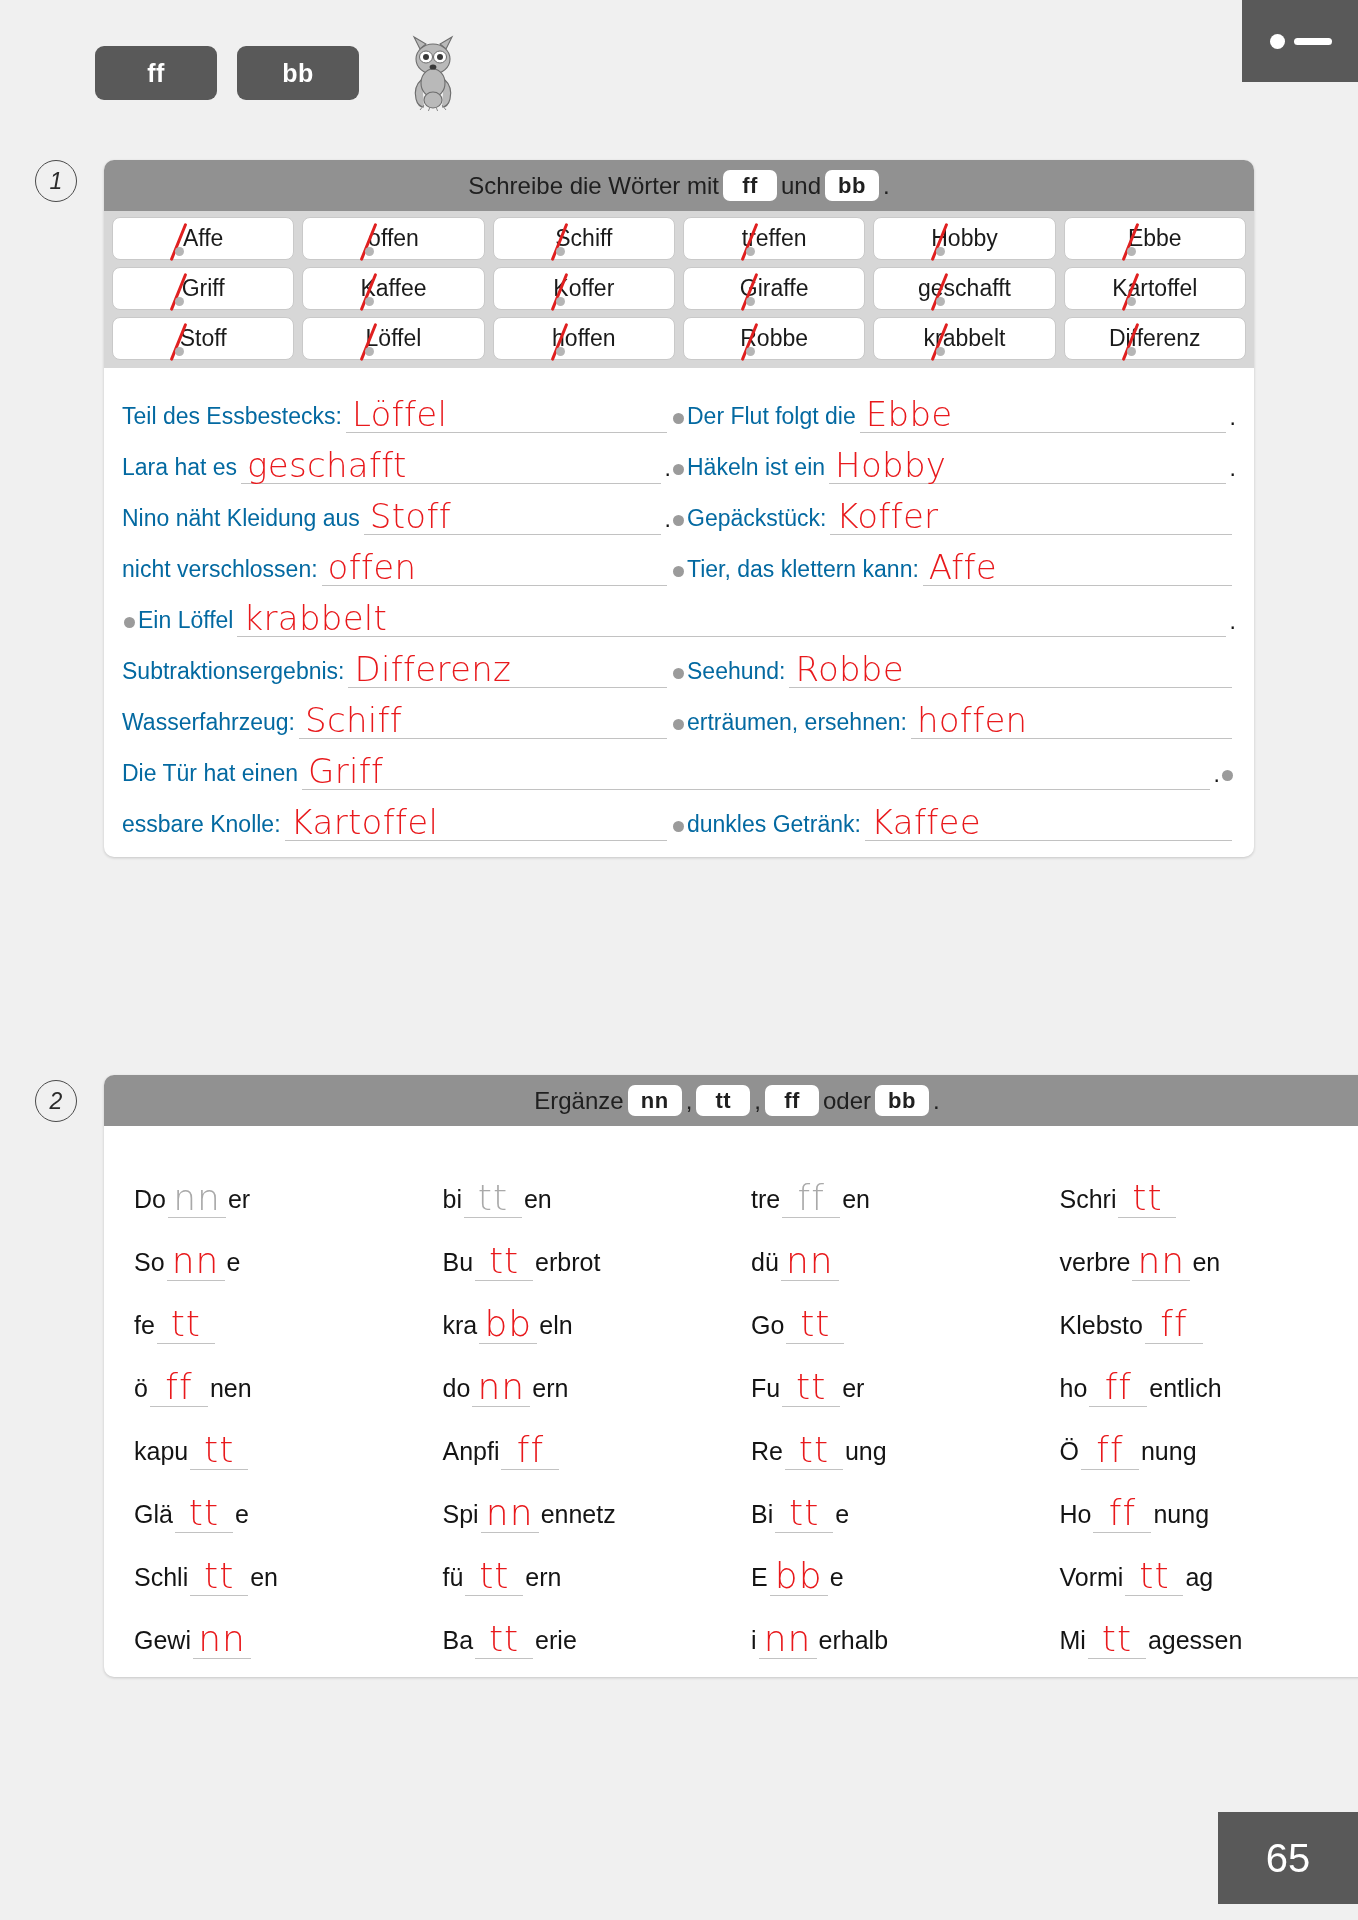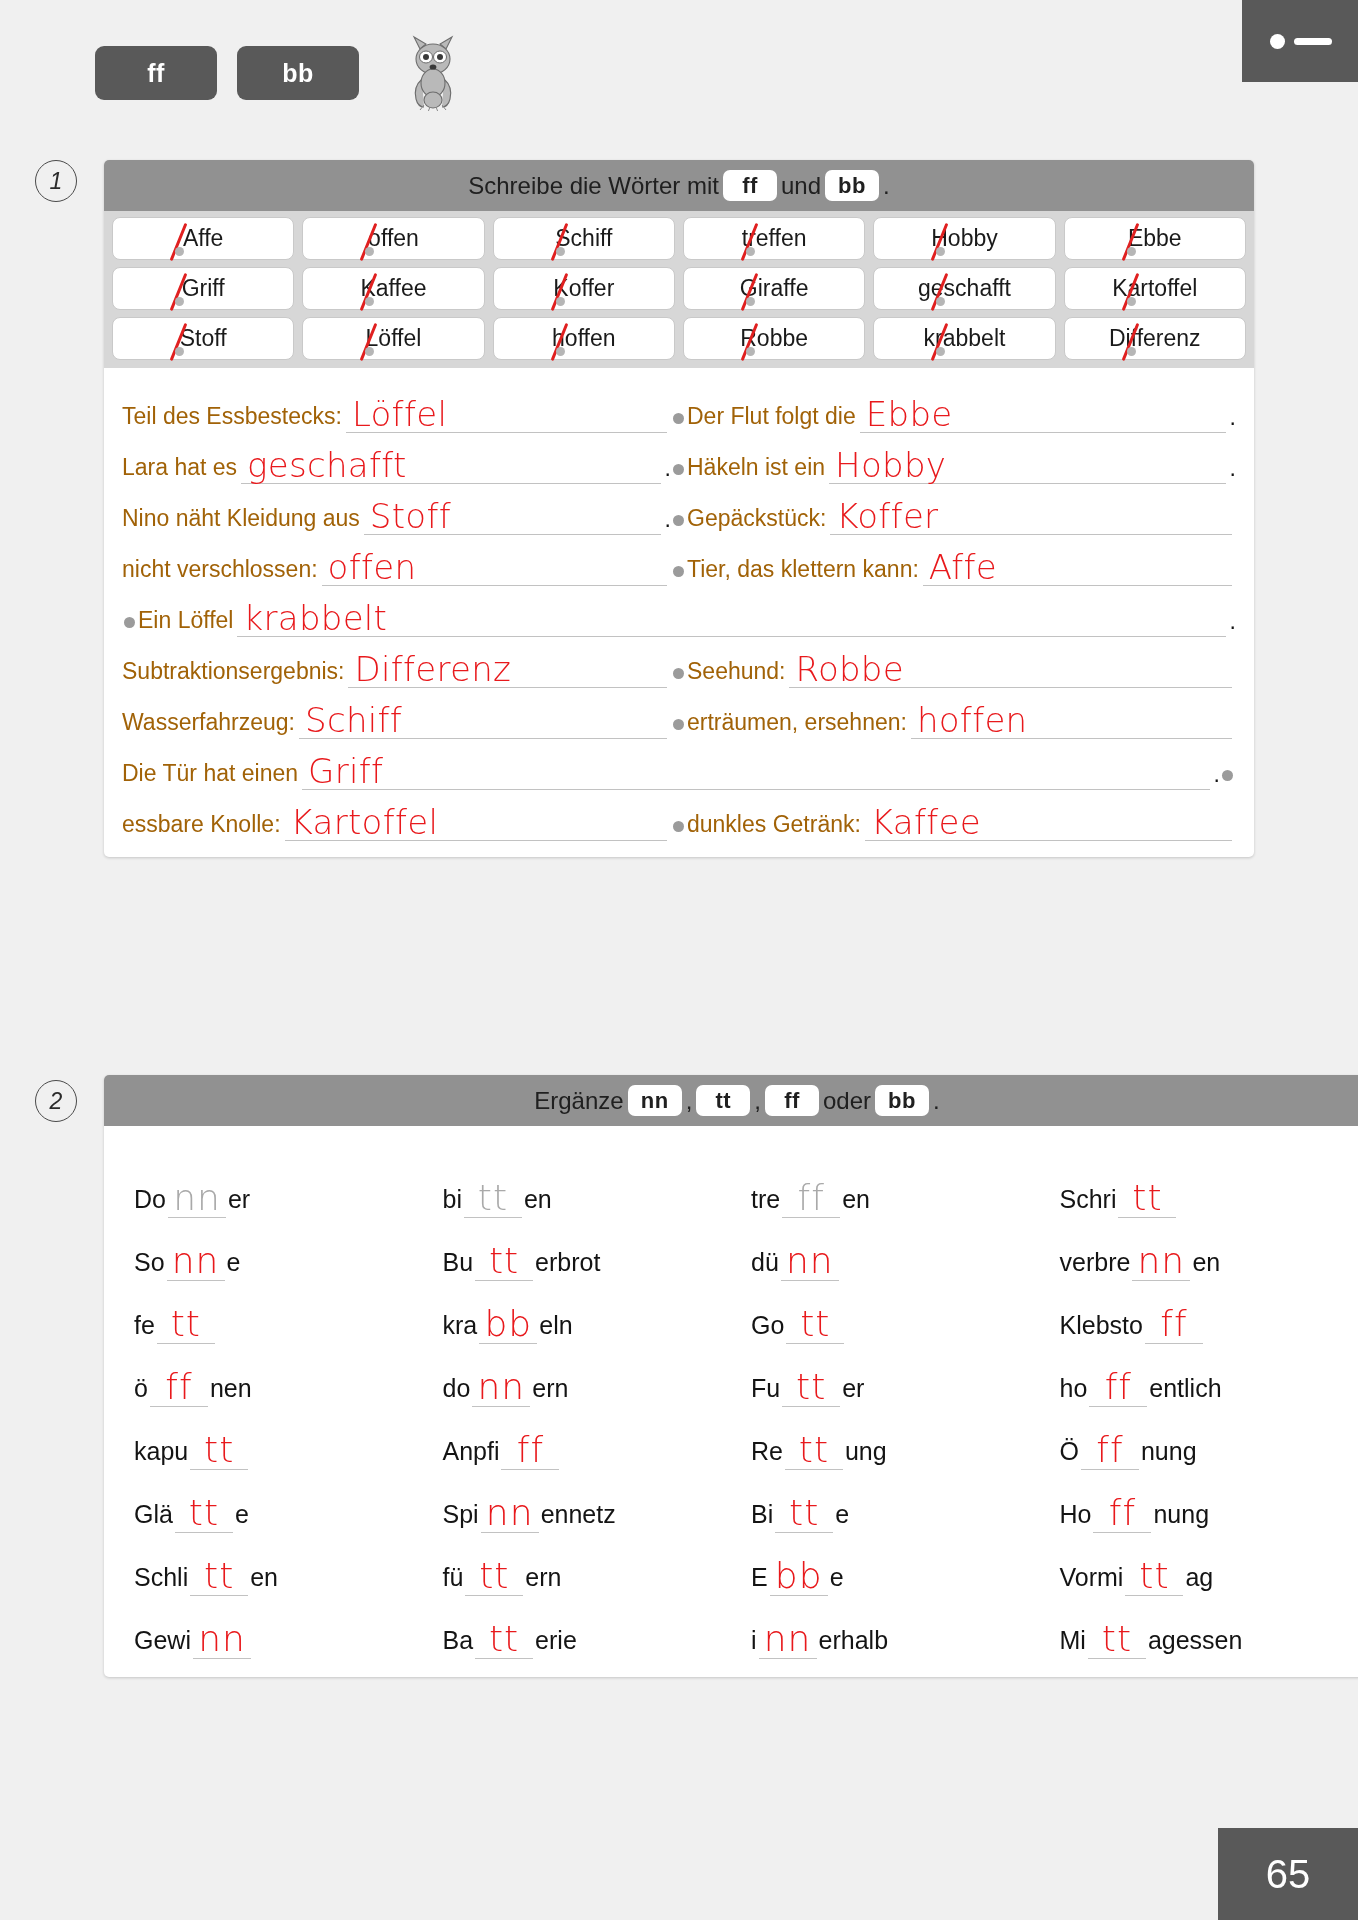--- a/index.html
+++ b/index.html
@@ -37,21 +37,21 @@
   }
   .ex-num{
     position:absolute;width:40px;height:40px;border-radius:50%;
     border:1.6px solid #4a4a4a;color:#2b2b2b;
     font-size:23px;font-style:italic;
     display:flex;align-items:center;justify-content:center;
     background:#f0f0f0;
   }
   .panel{
     position:absolute;background:#ffffff;
-    border-radius:5px;
+    border-radius:10px;
     box-shadow:0 1px 3px rgba(0,0,0,.18);
     overflow:hidden;
   }
   .panel-head{
     background:#919191;color:#202020;
     height:51px;display:flex;align-items:center;justify-content:center;
     font-size:24px;
   }
   .chip{
     display:inline-flex;align-items:center;justify-content:center;
@@ -83,21 +83,21 @@
     width:9px;height:9px;border-radius:50%;background:#b6b6b6;
   }
 
   
   .sent-body{padding:14px 18px 16px 18px;}
   .srow{display:flex;align-items:flex-end;height:51px;}
   .scell{display:flex;align-items:flex-end;flex:1;min-width:0;}
   .scell.left{width:50%;}
   .scell.right{width:50%;}
   .stext{
-    font-size:23px;color:#a16207;white-space:nowrap;
+    font-size:23px;color:#0369a1;white-space:nowrap;
     line-height:30px;padding-bottom:2px;
   }
   .answer{
     position:relative;flex:1;min-width:40px;
     border-bottom:1.4px solid #c2c2c2;
     height:30px;margin:0 4px;
   }
   .answer span{
     position:absolute;left:6px;bottom:-2px;
     color:#e8191c;font-size:34px;
@@ -131,21 +131,21 @@
     position:absolute;left:50%;transform:translateX(-50%);
     bottom:-1px;font-size:36px;
     font-family:"DejaVu Sans", sans-serif;font-weight:300;
     white-space:nowrap;letter-spacing:1px;
   }
   .gblank span.red{color:#e8191c;}
   .gblank span.gray{color:#a9a9a9;}
 
   
   .pagenum{
-    position:absolute;right:0;bottom:0;width:140px;height:92px;
+    position:absolute;right:0;bottom:16px;width:140px;height:92px;
     background:#595959;color:#ffffff;
     display:flex;align-items:center;justify-content:center;
     font-size:40px;
   }
 </style>
 </head>
 <body>
 
 <div class="topbar">
   <div class="tagbtn a">ff</div>

